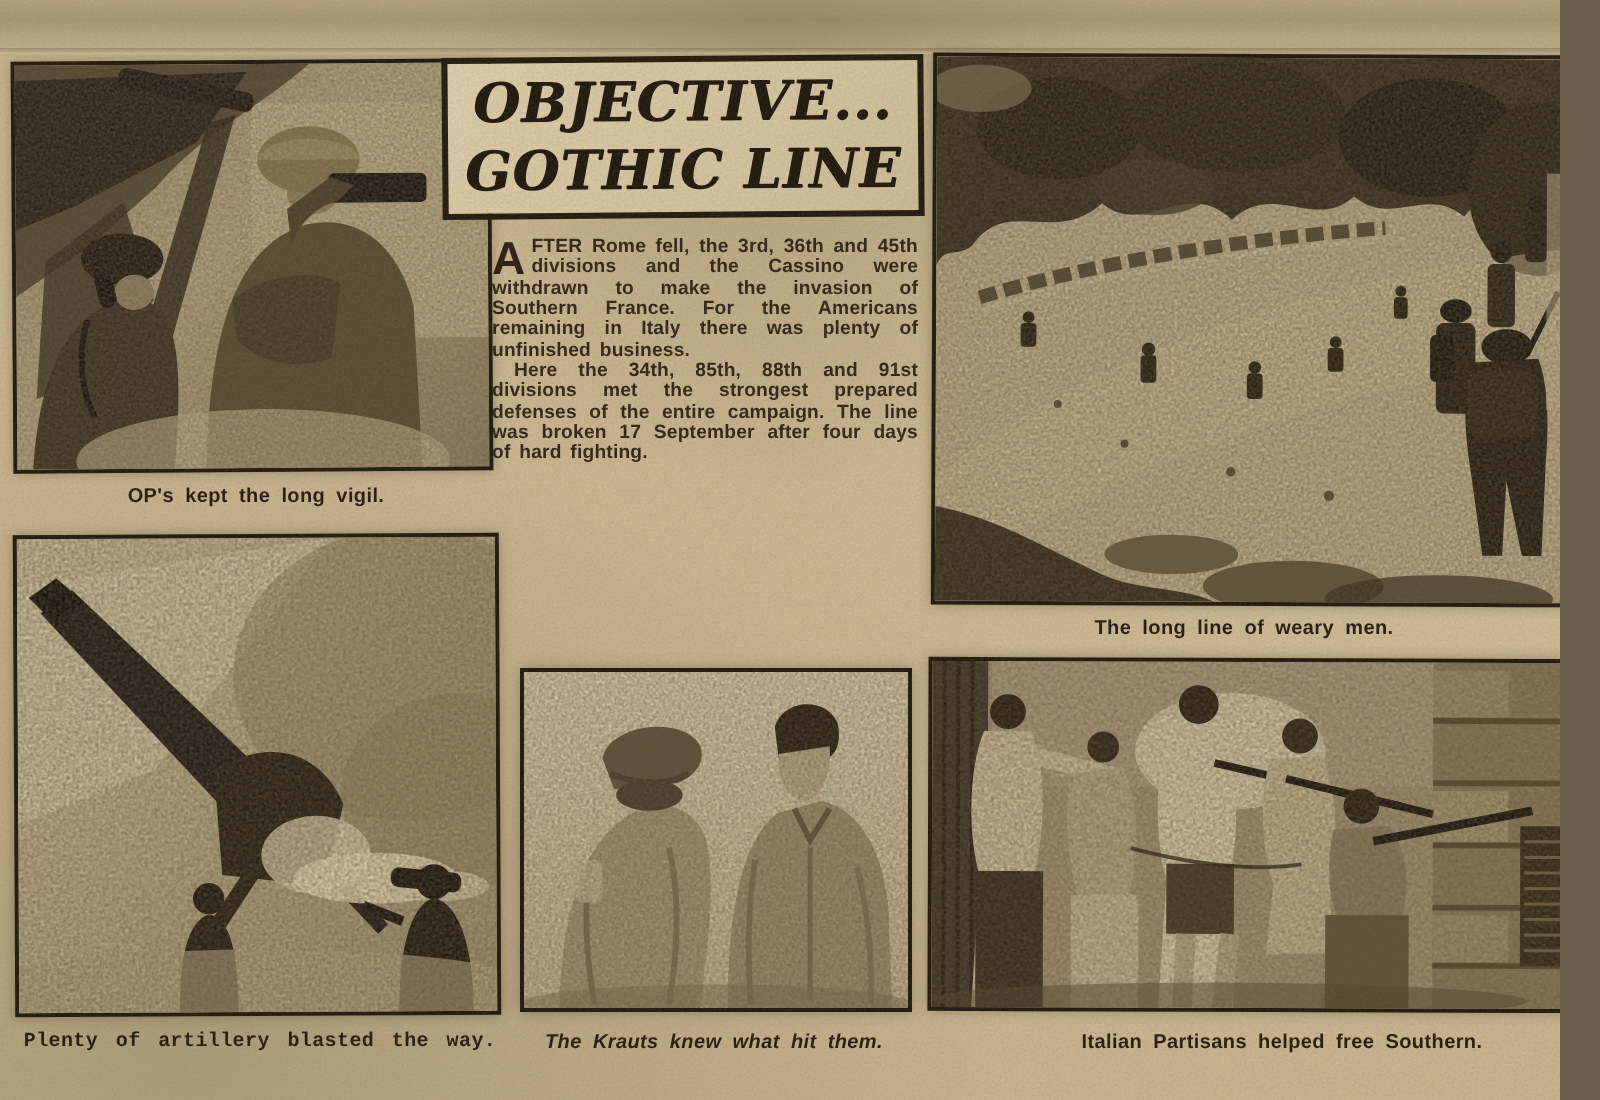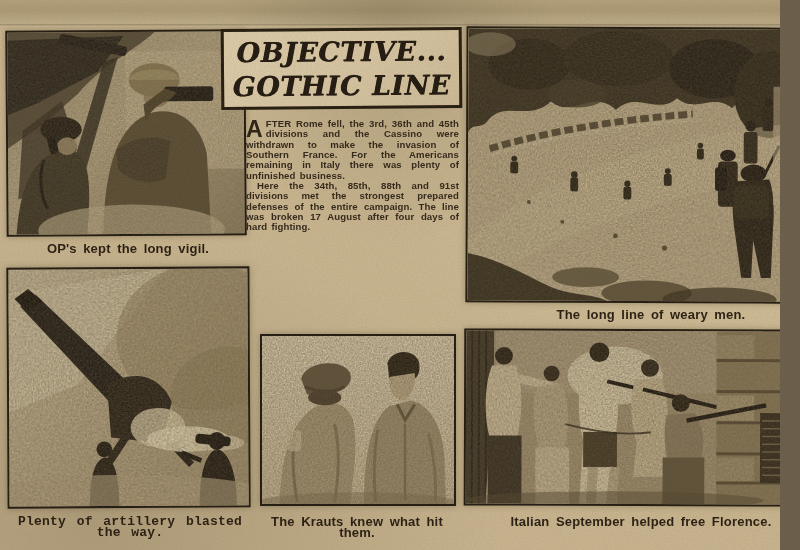--- a/index.html
+++ b/index.html
@@ -36,27 +36,27 @@
   .article{
     position:absolute;left:246px;top:119px;width:213px;z-index:4;
     font-size:9.6px;line-height:10.35px;font-weight:bold;color:#33271a;
     text-align:justify;letter-spacing:.1px;word-spacing:1.6px;
   }
   .article p{margin:0;}
   .article p.ind{text-indent:11px;}
   .dropcap{float:left;font-size:23px;line-height:18px;font-weight:bold;
     padding:1px 3px 0 0;color:#2c2114;}
   .caption{
-    position:absolute;font-size:13px;font-weight:bold;color:#281d11;
+    position:absolute;font-size:10px;font-weight:bold;color:#281d11;
     letter-spacing:.2px;word-spacing:2.6px;text-align:center;line-height:11px;
   }
   .c1{left:8px;top:243px;width:240px;}
-  .c2{left:501px;top:309px;width:300px;}
+  .c2{left:472px;top:309px;width:300px;}
   .c3{left:10px;top:516px;width:240px;font-family:Liberation Mono, monospace;}
-  .c4{left:257px;top:516px;width:200px;}
+  .c4{left:257px;top:516px;width:200px;font-style:italic;}
   .c5{left:491px;top:516px;width:300px;}
   .pagegrain{position:absolute;left:0;top:0;z-index:9;pointer-events:none;opacity:.5;}
 </style>
 </head>
 <body>
 
 <div class="page">
   <div class="topcrease"></div>
 
   <div class="photo p1">
@@ -102,21 +102,21 @@
     </svg>
   </div>
 
   <div class="titlebox">
     <div class="tl">OBJECTIVE...</div>
     <div class="tl">GOTHIC LINE</div>
   </div>
 
   <div class="article">
     <p><span class="dropcap">A</span><span>FTER Rome fell, the 3rd, 36th and 45th divisions and the Cassino were withdrawn to make the invasion of Southern France. For the Americans remaining in Italy there was plenty of unfinished business.</span></p>
-    <p class="ind">Here the 34th, 85th, 88th and 91st divisions met the strongest prepared defenses of the entire campaign. The line was broken 17 August after four days of hard fighting.</p>
+    <p class="ind">Here the 34th, 85th, 88th and 91st divisions met the strongest prepared defenses of the entire campaign. The line was broken 17 September after four days of hard fighting.</p>
   </div>
 
   <div class="photo p2">
     <svg viewBox="0 0 322 276" preserveAspectRatio="none">
       <defs>
         <filter id="g2" x="0" y="0" width="100%" height="100%">
           <feTurbulence type="fractalNoise" baseFrequency="0.65" numOctaves="2" seed="9"></feTurbulence>
           <feColorMatrix type="matrix" values="0 0 0 0 0.12  0 0 0 0 0.09  0 0 0 0 0.05  0.9 0.9 0.9 0 -0.83"></feColorMatrix>
         </filter>
       </defs>
@@ -303,21 +303,21 @@
         <path d="M222,92 L302,76" stroke="#17110a" stroke-width="4.5"></path>
         <path d="M100,96 C130,104 160,108 186,104" stroke="#241d10" stroke-width="2" fill="none" opacity=".8"></path>
       </g>
       <ellipse cx="150" cy="174" rx="150" ry="9" fill="#4e4129" opacity=".5"></ellipse>
       <rect width="322" height="178" filter="url(#g5)" opacity=".55"></rect>
     </svg>
   </div>
 
   <div class="caption c3">Plenty of artillery blasted the way.</div>
   <div class="caption c4">The Krauts knew what hit them.</div>
-  <div class="caption c5">Italian September helped free Florence.</div>
+  <div class="caption c5">Italian Partisans helped free Southern.</div>
 
   <svg class="pagegrain" width="800" height="550">
     <defs>
       <filter id="pg" x="0" y="0" width="100%" height="100%">
         <feTurbulence type="fractalNoise" baseFrequency="0.8" numOctaves="2" seed="2"></feTurbulence>
         <feColorMatrix type="matrix" values="0 0 0 0 0.20  0 0 0 0 0.16  0 0 0 0 0.10  0.7 0.7 0.7 0 -0.78"></feColorMatrix>
       </filter>
     </defs>
     <rect width="800" height="550" filter="url(#pg)" opacity=".4"></rect>
   </svg>

